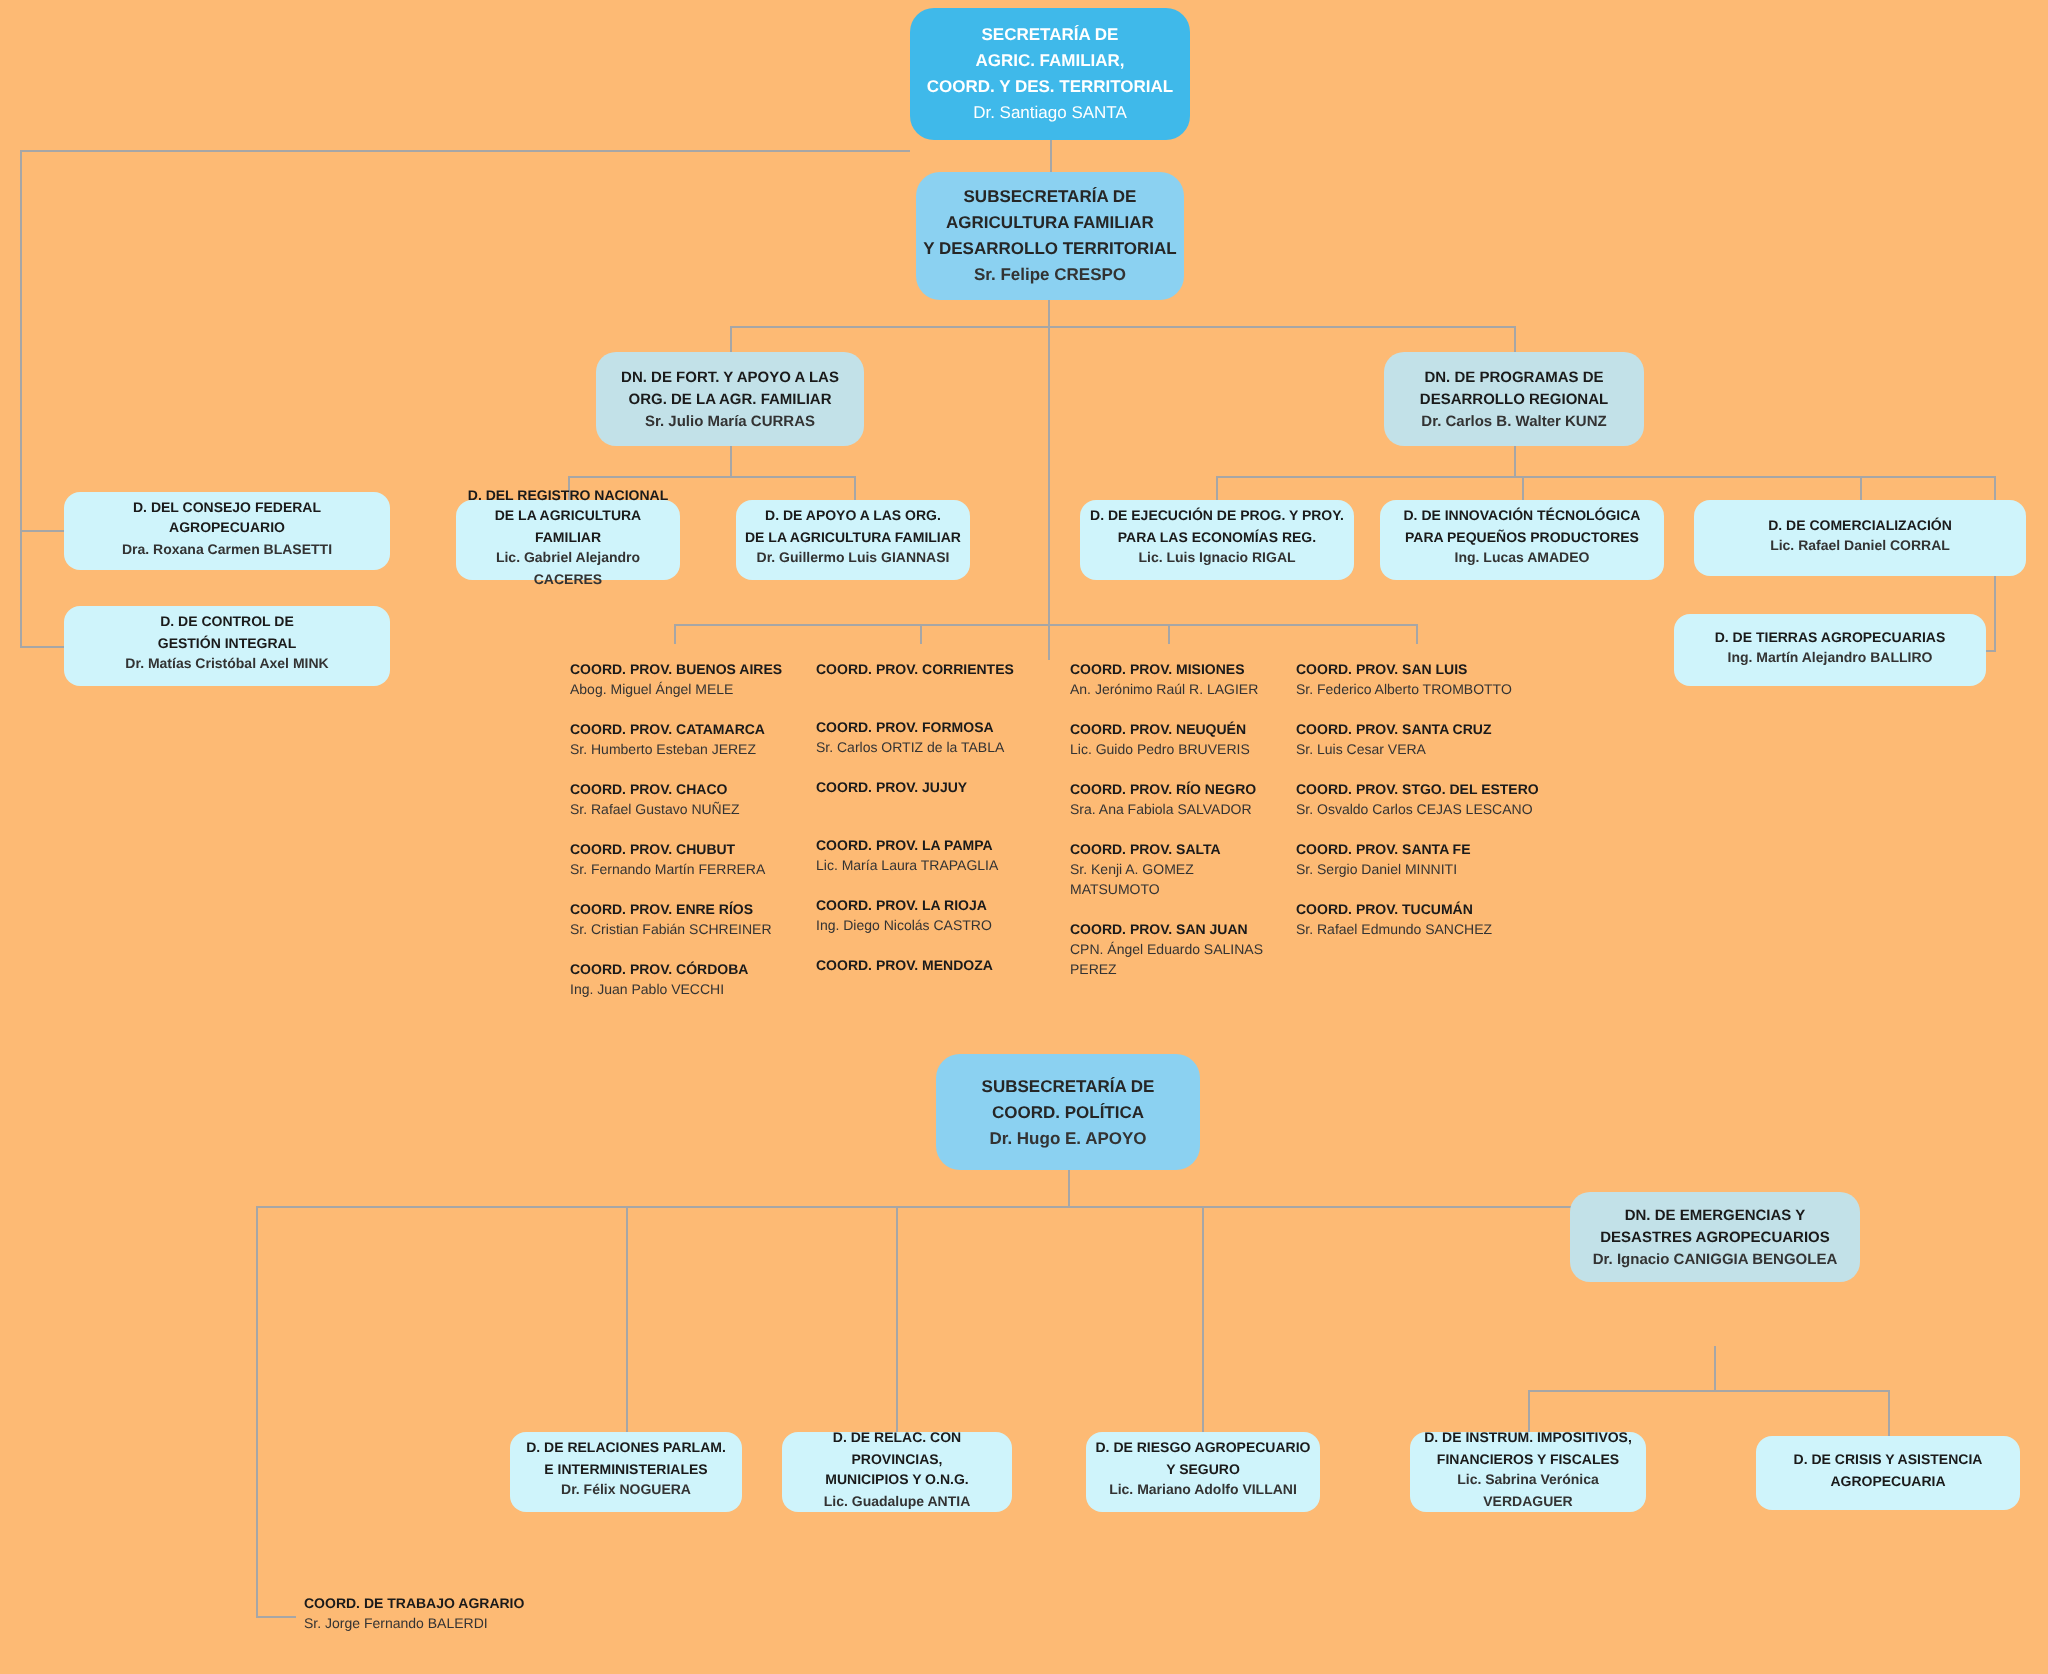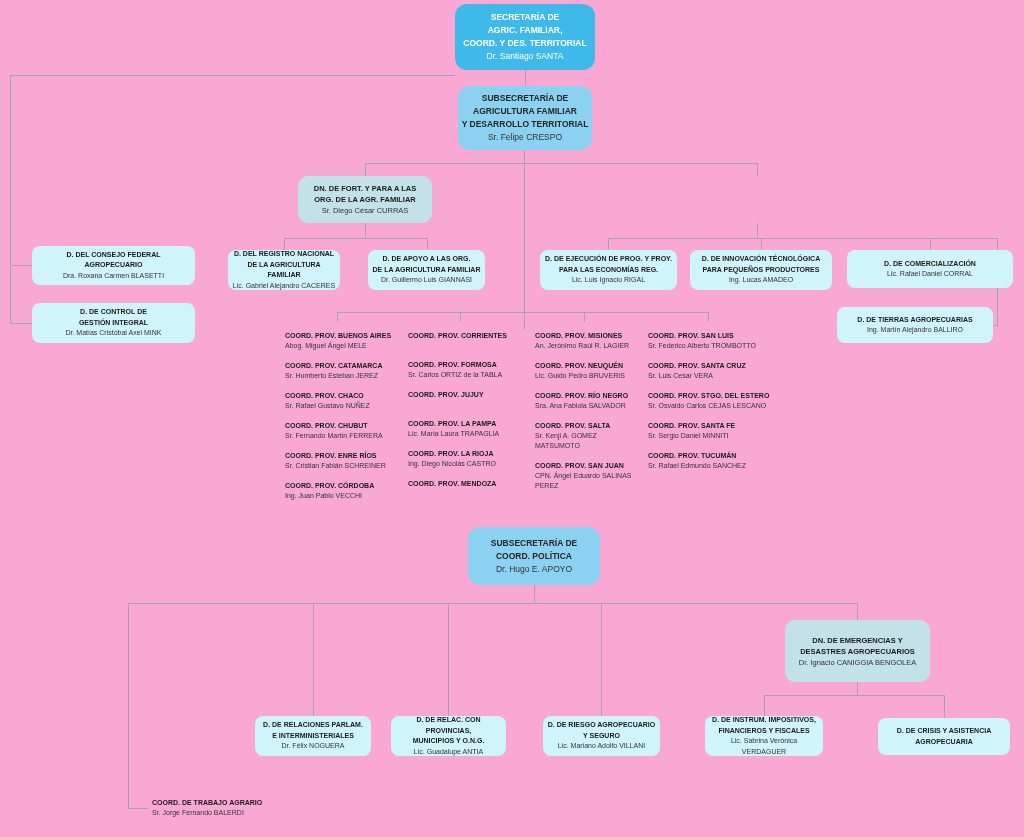--- a/index.html
+++ b/index.html
@@ -1,17 +1,17 @@
 <!DOCTYPE html>
 <html><head>
 <meta charset="utf-8">
 <style>
   html,body{margin:0;padding:0;background:#ffffff;}
   #canvas{
-    position:relative;width:1024px;height:837px;background:#f9a8d4;
+    position:relative;width:1024px;height:837px;background:#fdba74;
     font-family:"Liberation Sans",sans-serif;overflow:hidden;
   }
   
   .hl,.vl{position:absolute;background:#a6a6a6;}
   .hl{height:1px;}
   .vl{width:1px;}
   
   .box{
     position:absolute;display:flex;flex-direction:column;justify-content:center;
     align-items:center;text-align:center;box-sizing:border-box;padding:2px 3px;
@@ -19,21 +19,21 @@
   .box .t{font-weight:bold;white-space:pre-line;}
   .box .n{white-space:pre-line;}
   .lvl1{background:#3fb9ea;border-radius:12px;color:#ffffff;}
   .lvl1 .t,.lvl1 .n{font-size:8.5px;line-height:13px;}
   .lvl2{background:#8bd1f1;border-radius:12px;color:#262626;}
   .lvl2 .t,.lvl2 .n{font-size:8.5px;line-height:13px;}
   .dn{background:#c2e1e8;border-radius:10px;color:#1a1a1a;}
   .dn .t,.dn .n{font-size:7.5px;line-height:11px;}
   .d{background:#cff4fb;border-radius:8px;color:#1a1a1a;}
   .d .t,.d .n{font-size:7px;line-height:10.5px;}
-  .d .n,.dn .n,.lvl2 .n{font-weight:normal;color:#333333;}
+  .d .n,.dn .n,.lvl2 .n{font-weight:bold;color:#333333;}
   
   .prov-col{position:absolute;}
   .prov-item{margin-bottom:10px;min-height:19px;}
   .pt{font-size:7px;line-height:10px;font-weight:bold;color:#1a1a1a;white-space:pre-line;}
   .pn{font-size:7px;line-height:10px;color:#333333;white-space:pre-line;}
   
   .plain{position:absolute;text-align:left;}
   .plain .t{font-size:7px;line-height:10px;font-weight:bold;color:#1a1a1a;}
   .plain .n{font-size:7px;line-height:10px;color:#333333;}
 </style>
@@ -88,25 +88,30 @@
   </div>
 
   <div class="box lvl2" style="left:458px;top:86px;width:134px;height:64px">
     <div class="t">SUBSECRETARÍA DE
 AGRICULTURA FAMILIAR
 Y DESARROLLO TERRITORIAL</div>
     <div class="n">Sr. Felipe CRESPO</div>
   </div>
 
   <div class="box dn" style="left:298px;top:176px;width:134px;height:47px">
-    <div class="t">DN. DE FORT. Y PARA A LAS
+    <div class="t">DN. DE FORT. Y APOYO A LAS
 ORG. DE LA AGR. FAMILIAR</div>
-    <div class="n">Sr. Diego César CURRAS</div>
-  </div>
-
+    <div class="n">Sr. Julio María CURRAS</div>
+  </div>
+
+  <div class="box dn" style="left:692px;top:176px;width:130px;height:47px">
+    <div class="t">DN. DE PROGRAMAS DE
+DESARROLLO REGIONAL</div>
+    <div class="n">Dr. Carlos B. Walter KUNZ</div>
+  </div>
 
   <div class="box d" style="left:32px;top:246px;width:163px;height:39px">
     <div class="t">D. DEL CONSEJO FEDERAL
 AGROPECUARIO</div>
     <div class="n">Dra. Roxana Carmen BLASETTI</div>
   </div>
 
   <div class="box d" style="left:32px;top:303px;width:163px;height:40px">
     <div class="t">D. DE CONTROL DE
 GESTIÓN INTEGRAL</div>
@@ -248,21 +253,21 @@
       <div class="pn">Sr. Rafael Edmundo SANCHEZ</div>
     </div>
   </div>
 
   <div class="box lvl2" style="left:468px;top:527px;width:132px;height:58px">
     <div class="t">SUBSECRETARÍA DE
 COORD. POLÍTICA</div>
     <div class="n">Dr. Hugo E. APOYO</div>
   </div>
 
-  <div class="box dn" style="left:785px;top:620px;width:145px;height:62px">
+  <div class="box dn" style="left:785px;top:596px;width:145px;height:45px">
     <div class="t">DN. DE EMERGENCIAS Y
 DESASTRES AGROPECUARIOS</div>
     <div class="n">Dr. Ignacio CANIGGIA BENGOLEA</div>
   </div>
 
   <div class="box d" style="left:255px;top:716px;width:116px;height:40px">
     <div class="t">D. DE RELACIONES PARLAM.
 E INTERMINISTERIALES</div>
     <div class="n">Dr. Félix NOGUERA</div>
   </div>

